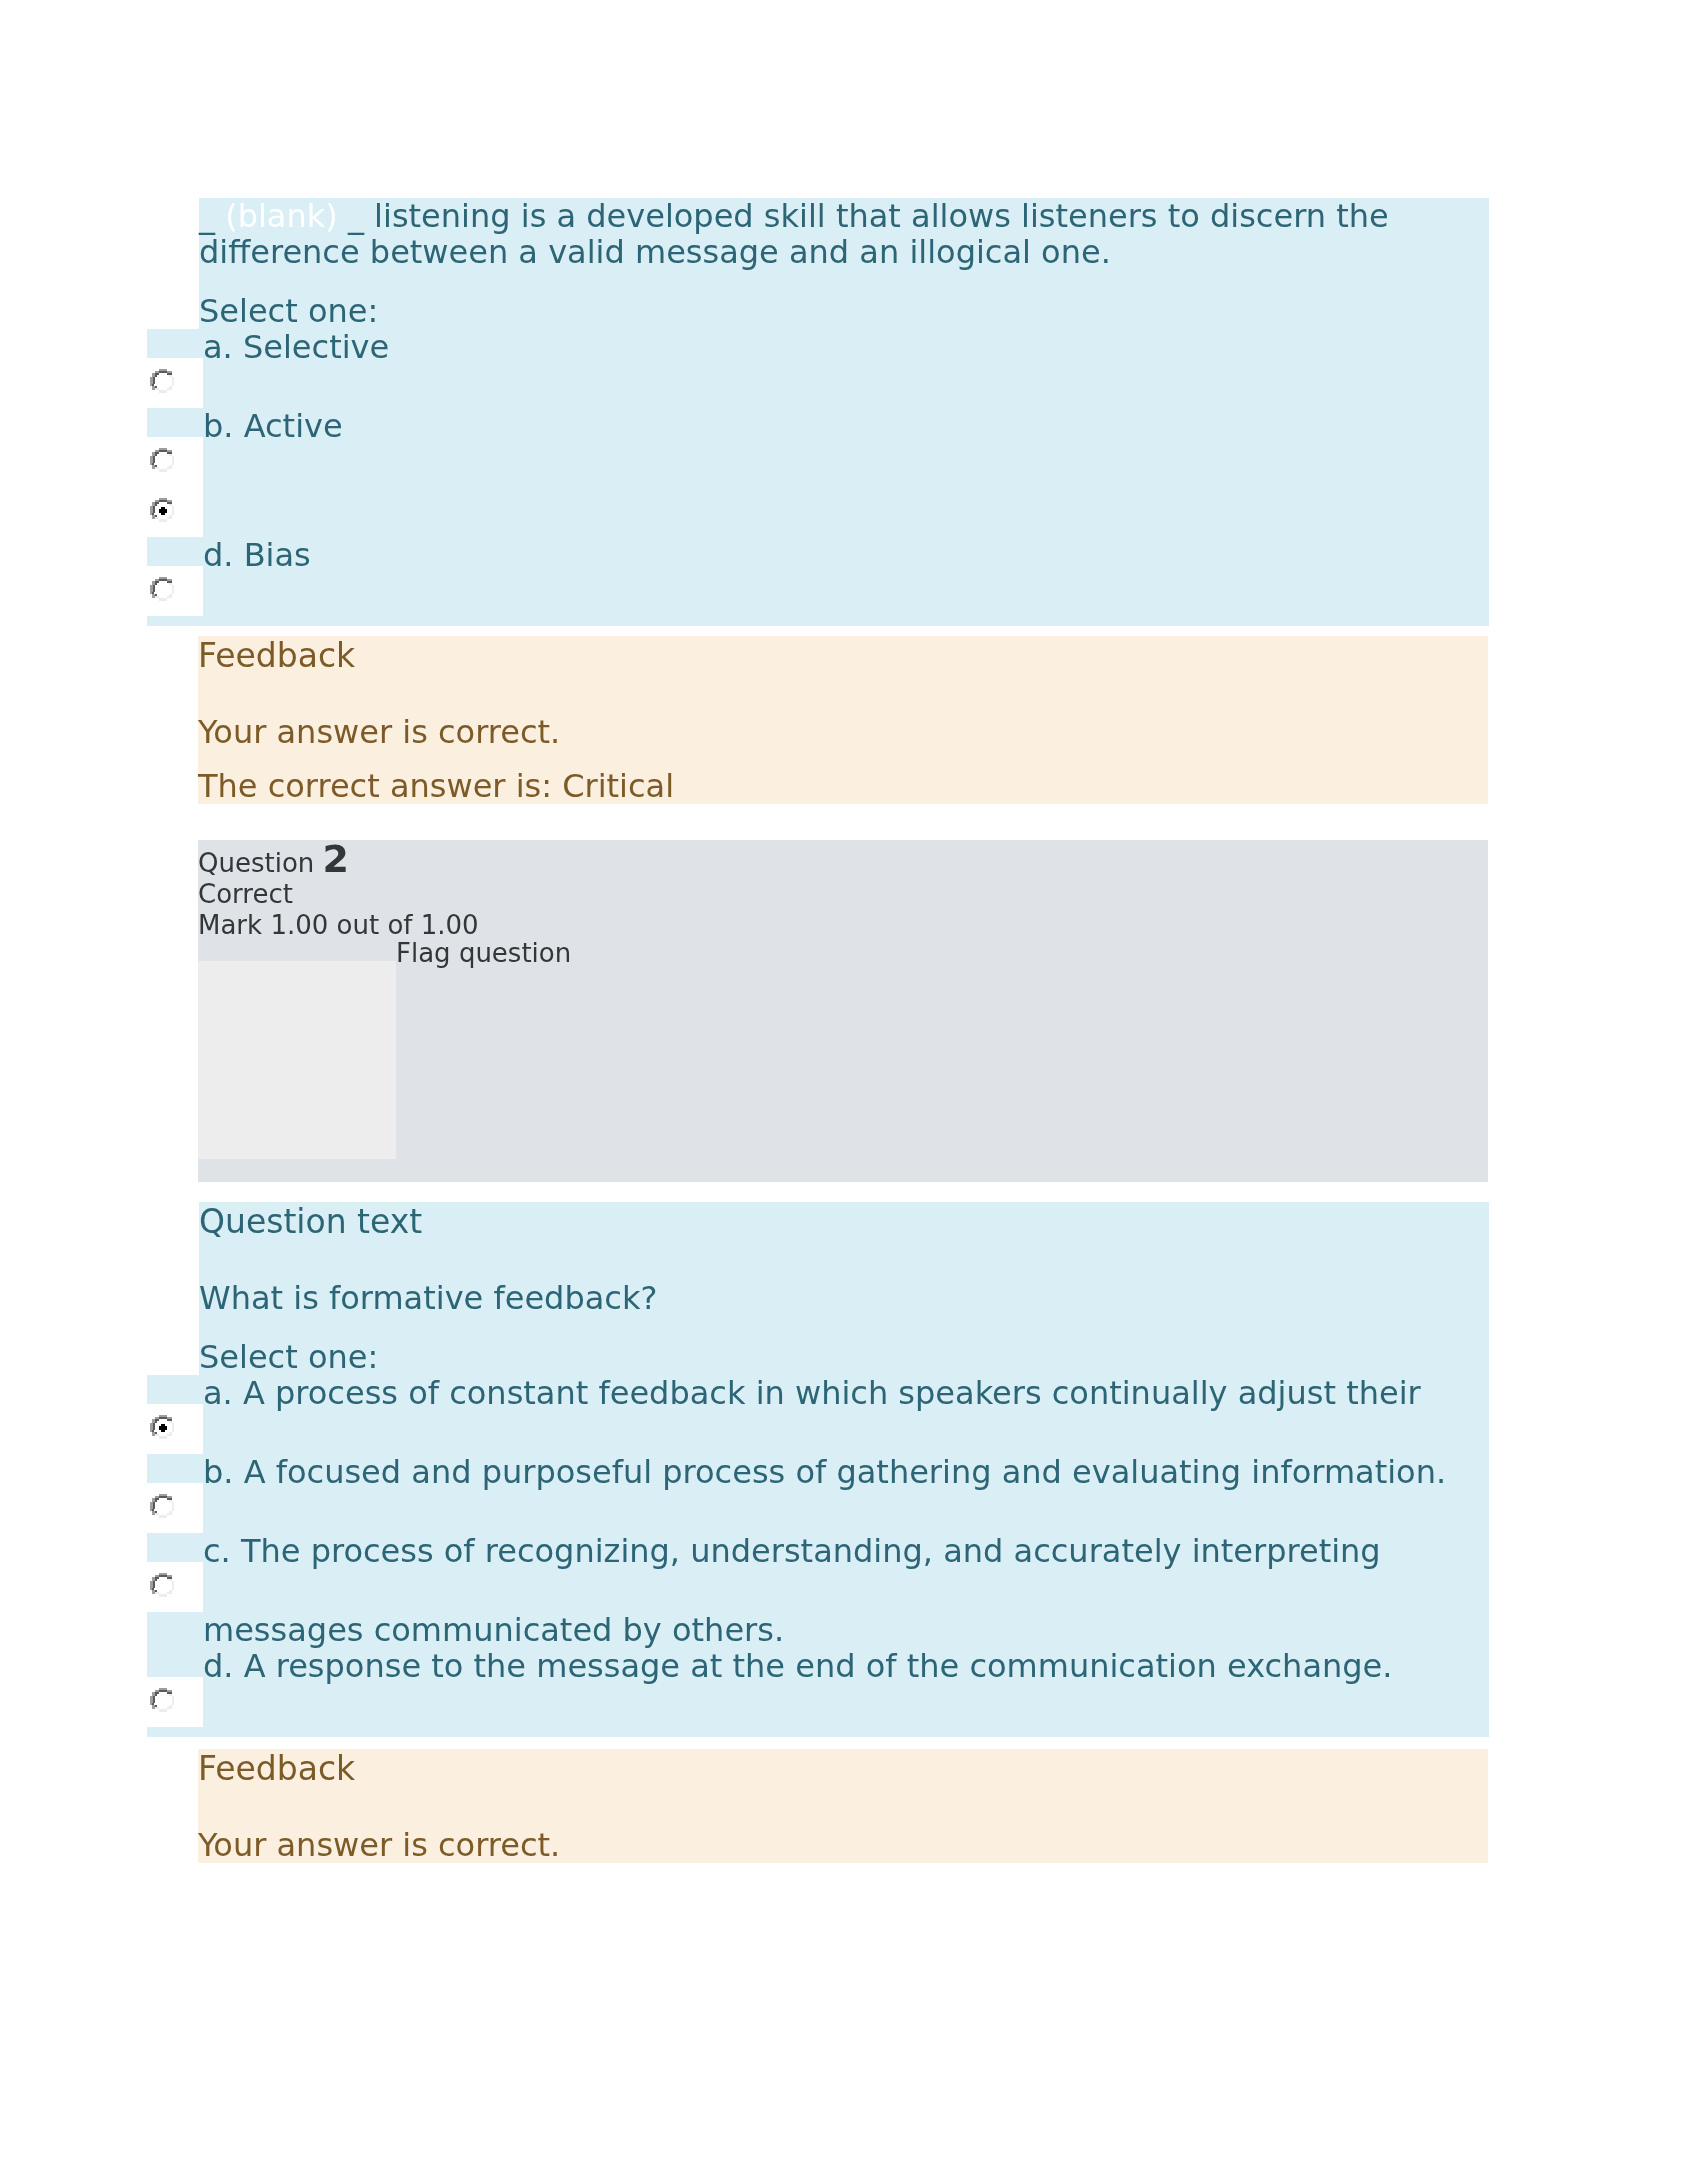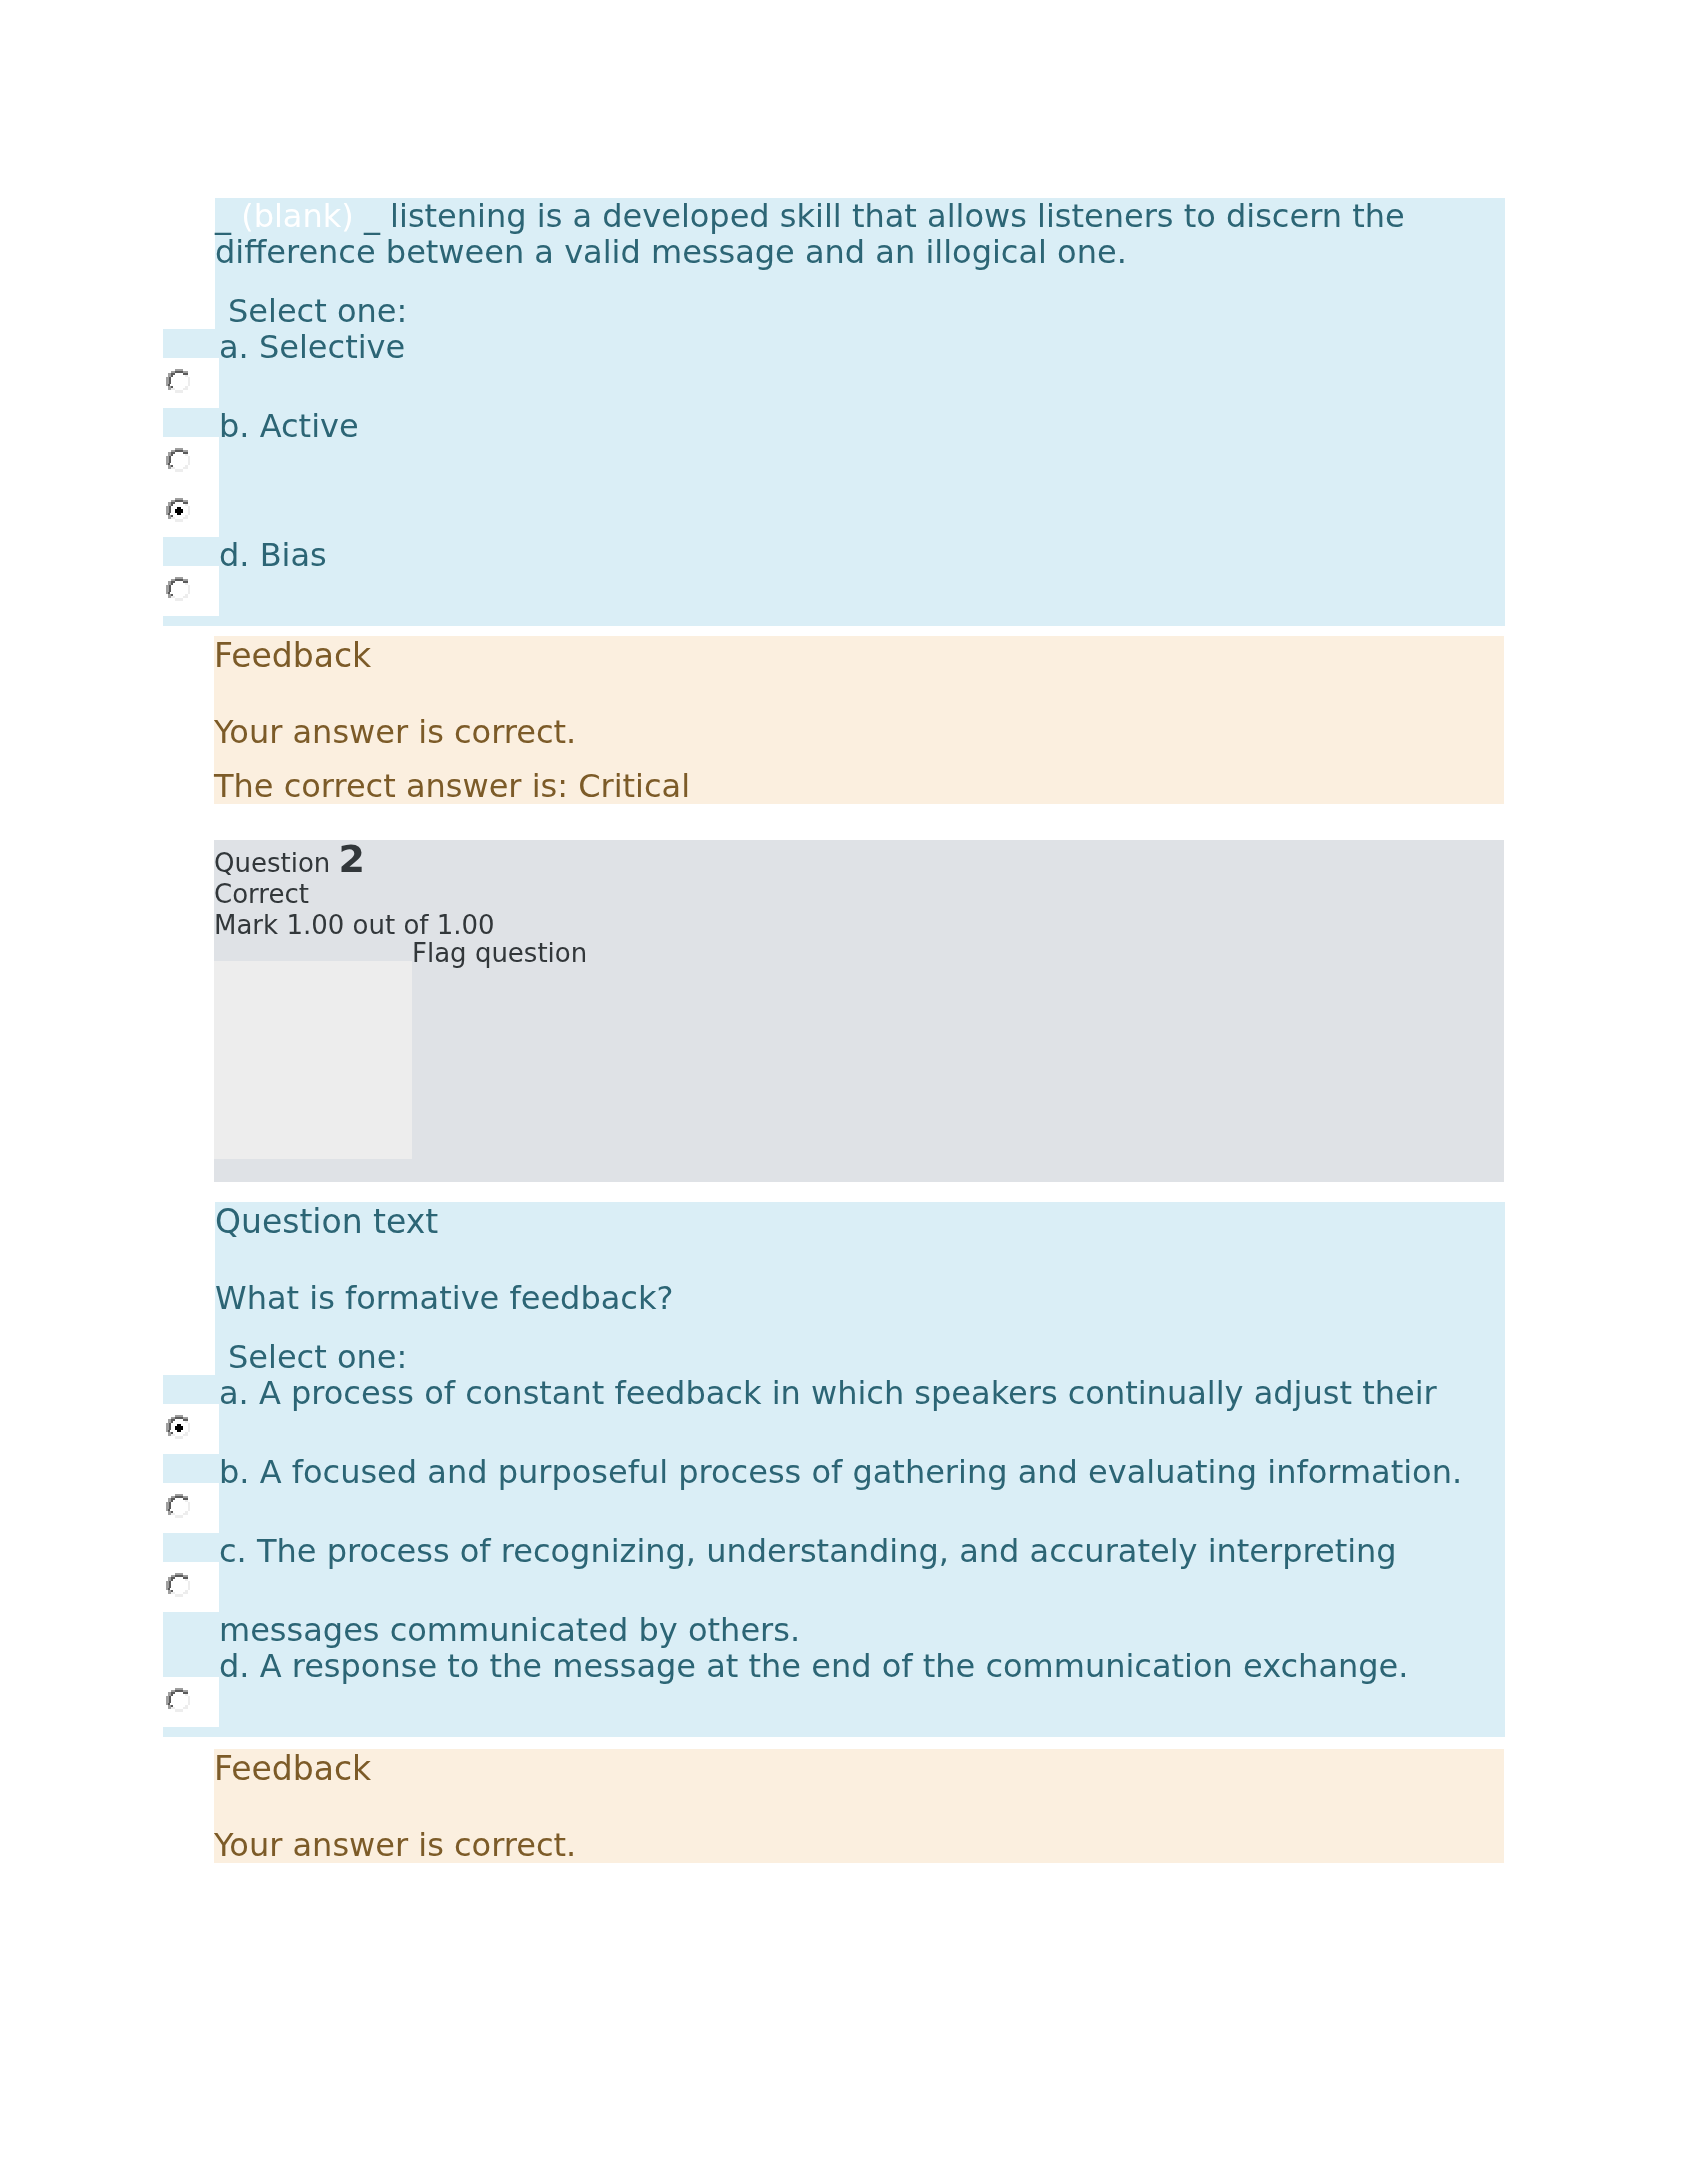--- a/index.html
+++ b/index.html
@@ -1,25 +1,25 @@
 <!DOCTYPE html>
 <html style="font-size:10.6px"><head>
 <meta charset="utf-8">
 <style>
   html,body{margin:0;padding:0;background:#ffffff;}
   body{font-family:"DejaVu Sans", sans-serif;}
   .page{position:relative;width:1687px;height:2183px;overflow:hidden;background:#ffffff;}
-  .stack{position:absolute;left:16px;top:198px;width:1340px;}
+  .stack{position:absolute;left:0;top:198px;width:1340px;}
   .blk{margin-left:147px;width:1342px;}
   .pad{margin-left:52px;}
   
   .qbox{color:#2c6575;font-size:32px;}
   .qtext{background:#daeef6;line-height:36px;}
   .qtext p{margin:0;}
-  .qtext p.p2{margin-top:23px;padding-left:13px;}
+  .qtext p.p2{margin-top:23px;}
   .qtext p.qhead{font-size:33px;line-height:39px;margin:0 0 39px 0;font-weight:normal;}
   .blankword{color:#ffffff;}
   
   .answers{font-size:32px;background:#daeef6;}
   .alab{height:29px;line-height:36px;margin-left:56px;white-space:nowrap;position:relative;z-index:2;}
   .alab2{height:36px;line-height:36px;margin-left:56px;white-space:nowrap;position:relative;z-index:2;}
   .arad{height:50px;background:#ffffff;position:relative;z-index:1;}
   .arad .fill{margin-left:56px;height:50px;background:#daeef6;}
   .arad svg{position:absolute;left:3.3px;top:10.6px;width:24px;height:24.5px;display:block;}
   .atail{height:10px;}

